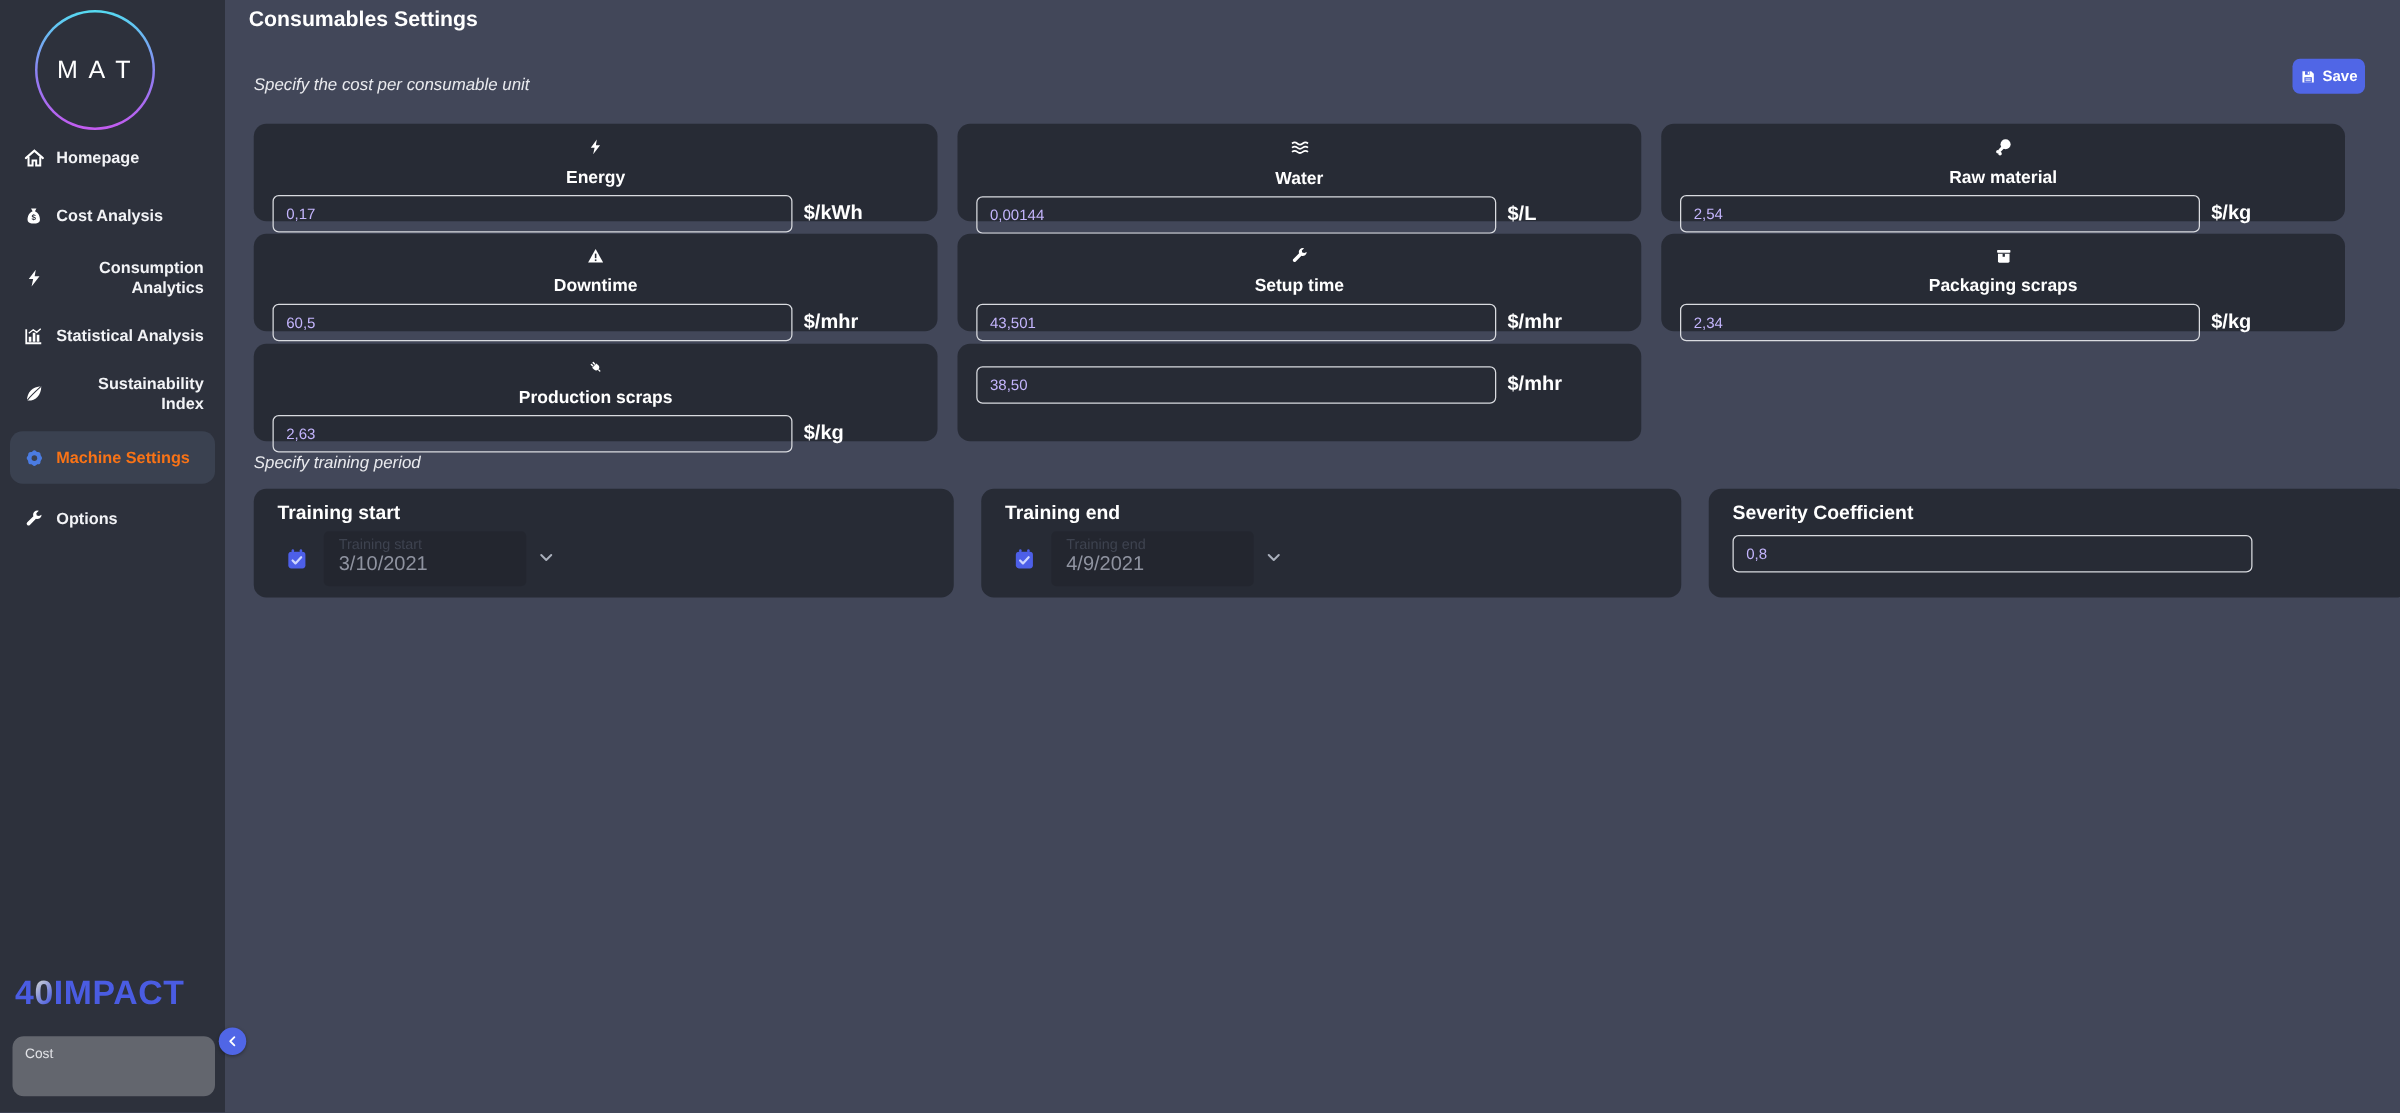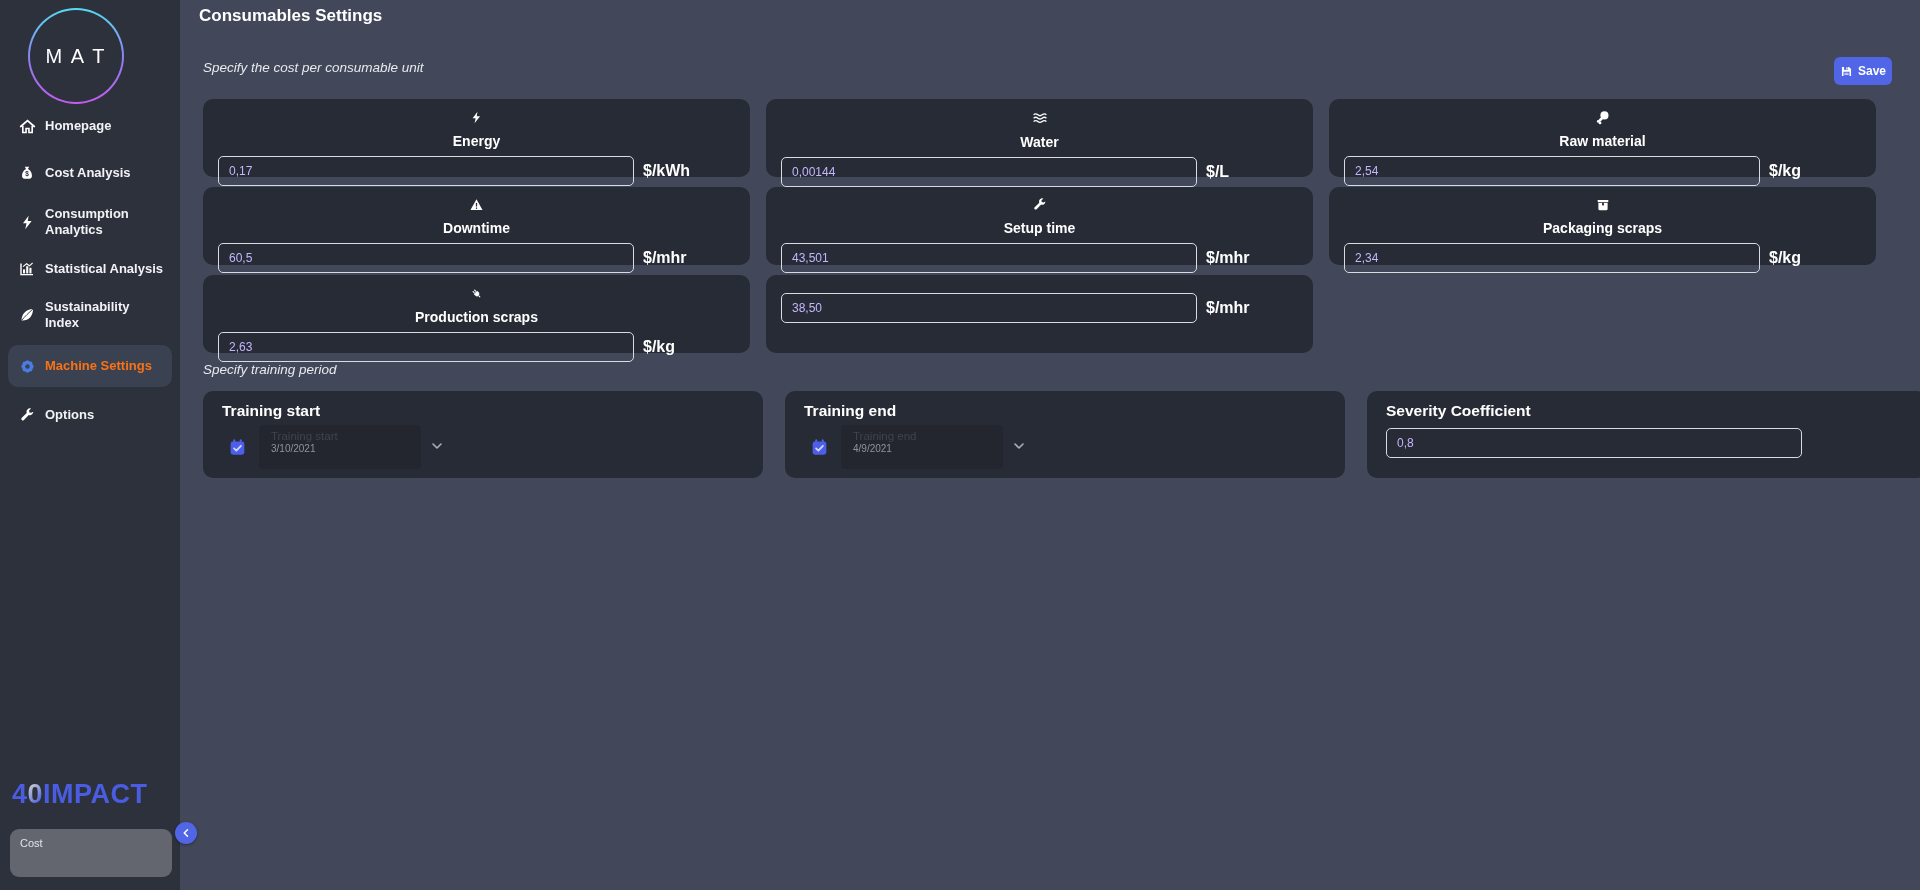--- a/index.html
+++ b/index.html
@@ -22,21 +22,21 @@
   }
   .logo-inner {
     position:absolute; left:2px; top:2px; right:2px; bottom:2px;
     background:#2d313c; border-radius:50%;
     display:flex; align-items:center; justify-content:center;
     color:#ffffff; font-size:20px; letter-spacing:2px; font-weight:400;
   }
   .nav-item {
     position:absolute; left:0; width:180px; height:28px;
     display:flex; align-items:center; padding-left:17px;
-    color:#f2f3f6; font-weight:bold; font-size:13px; cursor:pointer;
+    color:#f2f3f6; font-weight:bold; font-size:13px; cursor:pointer;text-align:right;
   }
   .nav-item .nicon { width:20px; display:flex; align-items:center; justify-content:center; flex:0 0 20px; }
   .nav-item .nlabel { margin-left:8px; max-width:118px; line-height:1.25; }
   .nav-item.active {
     left:8px; width:164px; height:42px; padding-left:9px;
     background:#3a4150; border-radius:10px; color:#f97316;
   }
   .brand {
     position:absolute; left:12px; top:779px;
     font-size:27px; font-weight:bold; letter-spacing:0.5px; white-space:nowrap;
@@ -63,21 +63,21 @@
   
   .main { position:absolute; left:180px; top:0; width:1636px; height:890px; }
   .page-title {
     position:absolute; left:19px; top:6px;
     color:#ffffff; font-size:17px; font-weight:bold;
   }
   .section-label { position:absolute; color:#e9eaee; font-size:13.5px; font-style:italic; }
   .subtitle { left:23px; top:60px; }
   .training-label { left:23px; top:362px; }
   .save-btn {
-    position:absolute; left:1654px; top:57px; width:58px; height:28px;
+    position:absolute; left:1654px; top:47px; width:58px; height:28px;
     background:#5066e6; color:#ffffff; border:none; border-radius:6px;
     display:flex; align-items:center; justify-content:center; gap:5px;
     font-size:12px; font-weight:bold; cursor:pointer;
     font-family:"Liberation Sans","DejaVu Sans",sans-serif;
   }
 
   
   .grid {
     position:absolute; left:23px; top:99px; width:1680px;
     display:flex; flex-wrap:wrap; column-gap:16px; row-gap:10px;
@@ -108,21 +108,21 @@
   }
   .tcard-title { color:#ffffff; font-size:15.5px; font-weight:bold; }
   .picker { display:flex; align-items:center; margin-top:5px; }
   .picker .cal { margin-left:6px; display:flex; }
   .picker-box {
     position:relative; margin-left:12px; width:162px; height:44px;
     background:rgba(0,0,0,0.10); border-radius:4px; padding:5px 10px 0 12px;
     cursor:pointer;
   }
   .picker-ghost { color:#3e4350; font-size:11.5px; }
-  .picker-date { color:#8f93a0; font-size:10px; margin-top:1px; }
+  .picker-date { color:#8f93a0; font-size:16px; margin-top:1px; }
   .picker-chev { position:absolute; right:-24px; top:13px; }
   .sev-input-wrap { margin-top:8px; }
 </style>
 </head>
 <body>
 
 <div class="app">
 
   <div class="sidebar">
 

